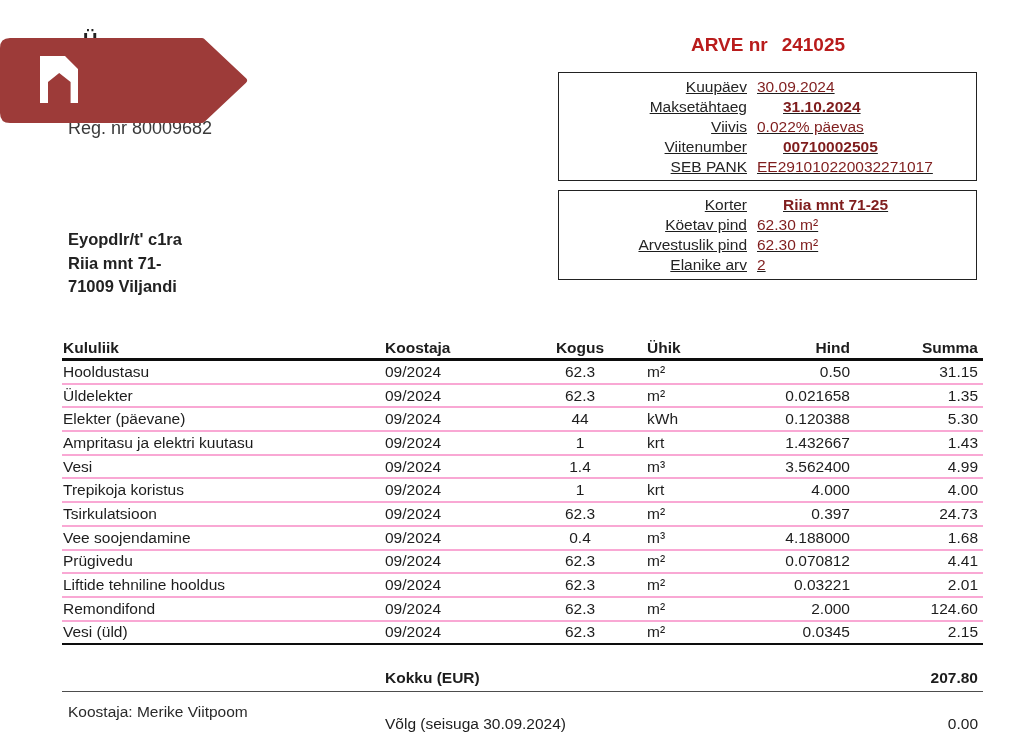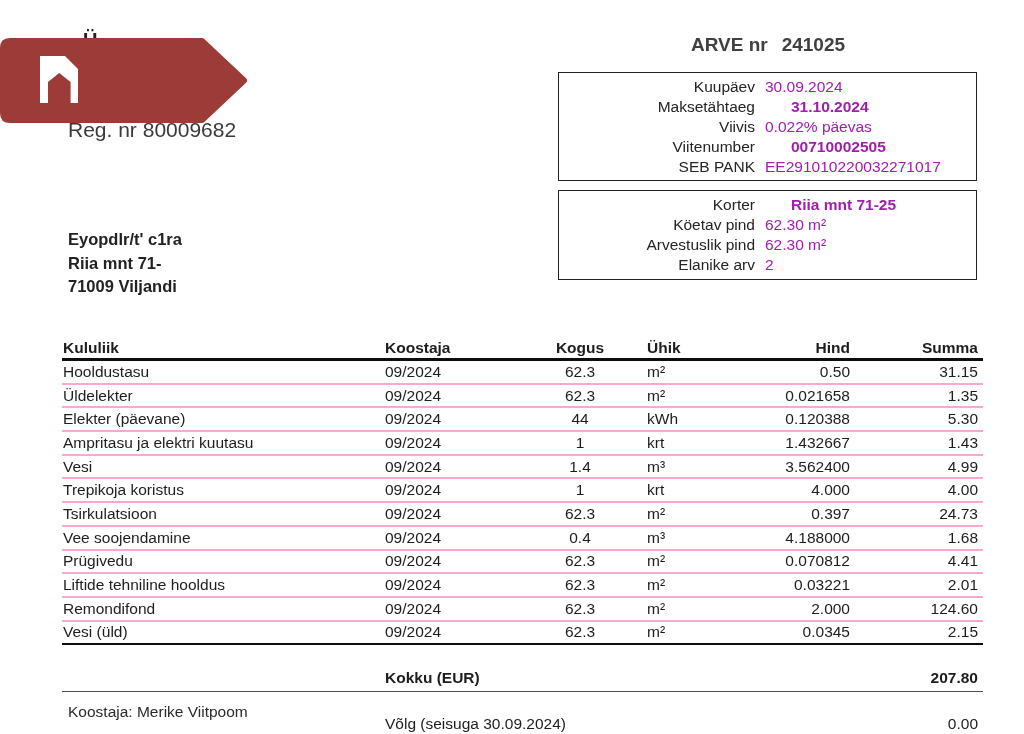--- a/index.html
+++ b/index.html
@@ -11,33 +11,33 @@
   .abs{position:absolute;}
 
   
   #banner{left:0;top:38px;width:250px;height:85px;z-index:3;}
   #banner svg.shape{position:absolute;left:0;top:0;}
   #logo-house{position:absolute;left:40px;top:18px;}
   #logo-text{position:absolute;left:96px;top:24px;width:100px;text-align:center;color:#fff;}
   #logo-brand{font-size:21px;letter-spacing:7px;font-weight:400;text-indent:7px;}
   #logo-sub{font-size:9.5px;letter-spacing:5.5px;margin-top:4px;text-indent:5.5px;}
   #hidden-letter{left:83px;top:29px;z-index:1;font-size:20px;font-weight:bold;color:#222;}
-  #reg-number{left:68px;top:118px;z-index:1;font-size:21px;color:#3a3a3a;}
-
-  
-  #title{left:558px;top:34px;width:420px;text-align:center;font-size:19px;font-weight:bold;color:#404040;}
+  #reg-number{left:68px;top:118px;z-index:1;font-size:18px;color:#3a3a3a;}
+
+  
+  #title{left:558px;top:34px;width:420px;text-align:center;font-size:19px;font-weight:bold;color:#b91c1c;}
   #title .num{margin-left:14px;}
 
   
-  .infobox{left:558px;width:419px;border:1.5px solid #222;box-sizing:border-box;padding:4px 10px 2px 8px;}
+  .infobox{left:558px;width:419px;border:1.5px solid #222;box-sizing:border-box;padding:4px 10px 2px 0;text-decoration:underline;}
   #box1{top:72px;height:109px;}
   #box2{top:190px;height:90px;}
   .ib-row{display:flex;height:20px;align-items:center;font-size:15.5px;}
   .ib-label{width:188px;text-align:right;flex:none;color:#242424;}
-  .ib-value{margin-left:10px;color:#a21caf;white-space:nowrap;}
+  .ib-value{margin-left:10px;color:#7f1d1d;white-space:nowrap;}
   .ib-value.bold{font-weight:bold;margin-left:36px;}
 
   
   #recipient{left:68px;top:196px;font-size:16.5px;font-weight:bold;line-height:23.5px;color:#222;margin-top:32px;}
 
   
   #cost-table{left:62px;top:337px;width:921px;box-sizing:border-box;font-size:15.5px;}
   .trow{display:grid;grid-template-columns:323px 142px 106px 84px 133px 128px;
         align-items:center;height:21.7px;border-bottom:2px solid #f9a8d4;padding-right:5px;}
   .trow.thead{height:21px;font-weight:bold;border-bottom:3px solid #0d0d0d;}

